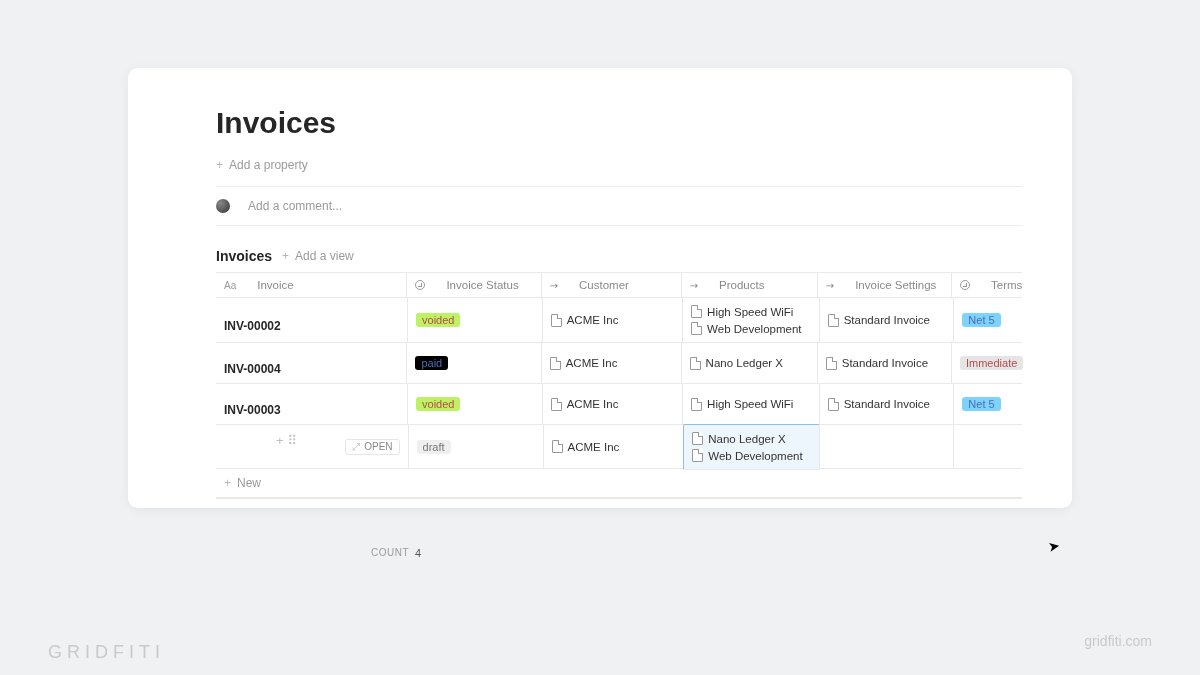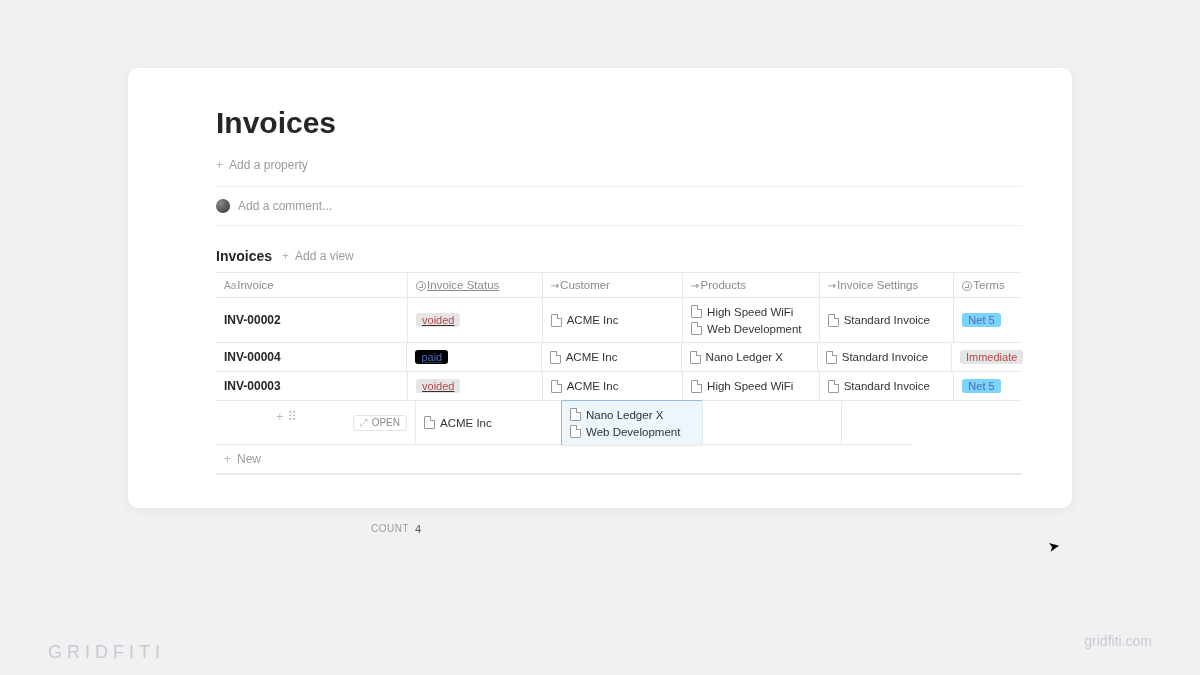--- a/index.html
+++ b/index.html
@@ -35,21 +35,21 @@
       font-size: 12px;
       color: #9b9b9b;
       cursor: pointer;
     }
     .add-property { padding: 4px 0 10px 0; }
     .plus-icon, .open-arrow { color: #b8b8b8; }
     .divider { height: 1px; background: #ededed; margin: 4px 0; }
     .comment-row {
       display: flex;
       align-items: center;
-      gap: 8px;
+      gap: 18px;
       padding: 8px 0;
     }
     .avatar {
       width: 14px; height: 14px; border-radius: 50%;
       background: radial-gradient(circle at 30% 30%, #888, #333);
       flex-shrink: 0;
     }
     .view-header {
       display: flex;
       align-items: center;
@@ -65,53 +65,53 @@
     }
     .thead, .trow {
       display: flex;
       align-items: stretch;
     }
     .thead .cell {
       border-right: 1px solid #e9e9e9;
       border-bottom: 1px solid #e9e9e9;
       padding: 6px 8px;
       display: flex;
-      align-items: flex-end;
-      gap: 1px;
+      align-items: center;
+      gap: 21px;
       color: #8a8a8a;
       font-size: 11.5px;
     }
     .thead .cell:last-child { border-right: none; }
     .trow .cell {
       border-right: 1px solid #e9e9e9;
       border-bottom: 1px solid #e9e9e9;
       padding: 7px 8px;
       display: flex;
       flex-direction: column;
       justify-content: center;
       gap: 4px;
     }
     .trow .cell:last-child { border-right: none; }
     .col-invoice  { width: 200px; }
-    .col-status   { width: 140px; text-decoration: underline; }
+    .col-status   { width: 140px; }
     .col-customer { width: 146px; }
     .col-products { width: 142px; }
     .col-settings { width: 140px; }
     .col-terms    { width: 70px; }
-    .invoice-id { font-weight: 600; color: #262626; font-size: 12px; }
+    .invoice-id { font-weight: 600; color: #262626; font-size: 12px; margin-top: 12px; }
     .pill {
       display: inline-flex;
       align-items: center;
       padding: 1px 6px;
       border-radius: 3px;
       font-size: 11px;
       font-weight: 400;
       width: fit-content;
     }
-    .pill-voided    { background: #e5e5e5; color: #b74a4a; }
+    .pill-voided    { background: #bef264; color: #b74a4a; }
     .pill-paid      { background: #000000; color: #4a6db7; }
     .pill-draft     { background: #efefef; color: #777; }
     .pill-net5      { background: #7dd3fc; color: #4a6db7; }
     .pill-immediate { background: #e5e5e5; color: #b74a4a; }
     .page-chip {
       display: inline-flex;
       align-items: center;
       gap: 5px;
       font-size: 11.5px;
       color: #333;
@@ -347,20 +347,23 @@
       <div class="row-gutter" style="top:8px;">
         <span>+</span>
         <span>⠿</span>
       </div>
       <div class="cell col-invoice">
         <span class="open-btn">
           <span class="open-arrow">⤢</span>
           <span>OPEN</span>
         </span>
       </div>
+      <div class="cell col-status">
+        <span class="pill pill-draft">draft</span>
+      </div>
       <div class="cell col-customer">
         <span class="page-chip">
             <span class="doc-icon"></span>
             <span>ACME Inc</span>
           </span>
       </div>
       <div class="cell col-products editing-cell">
         <span class="page-chip">
             <span class="doc-icon"></span>
             <span>Nano Ledger X</span>

